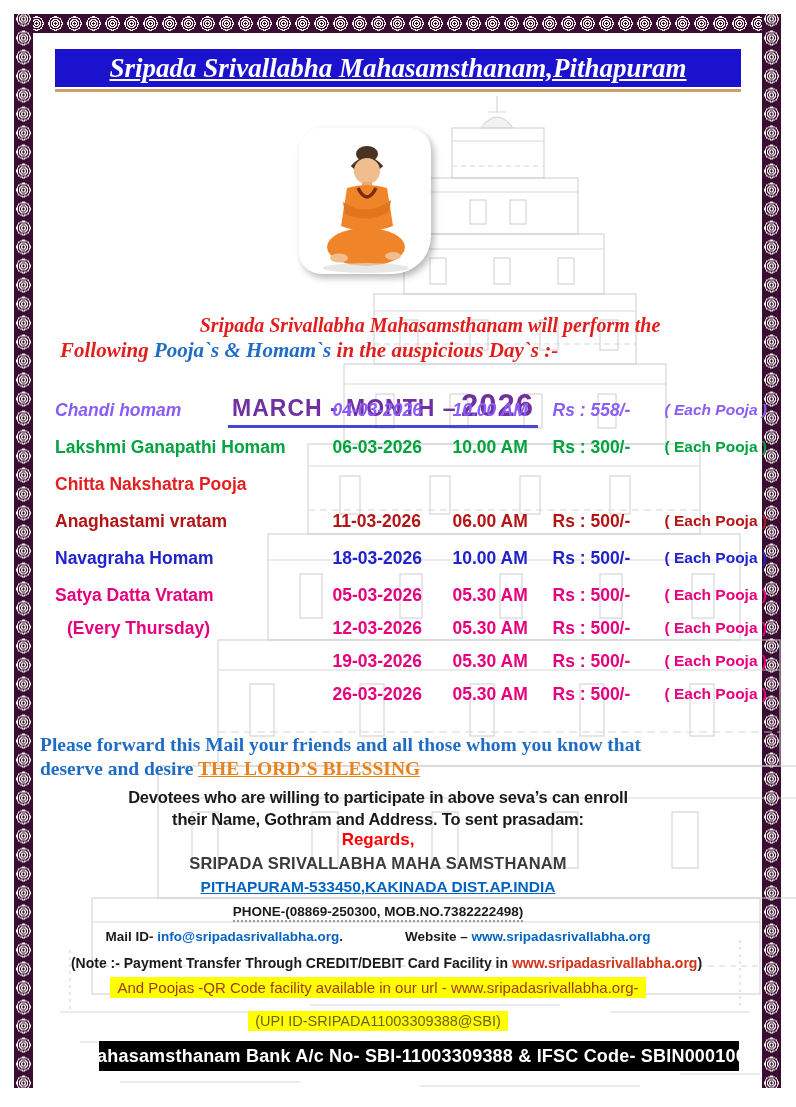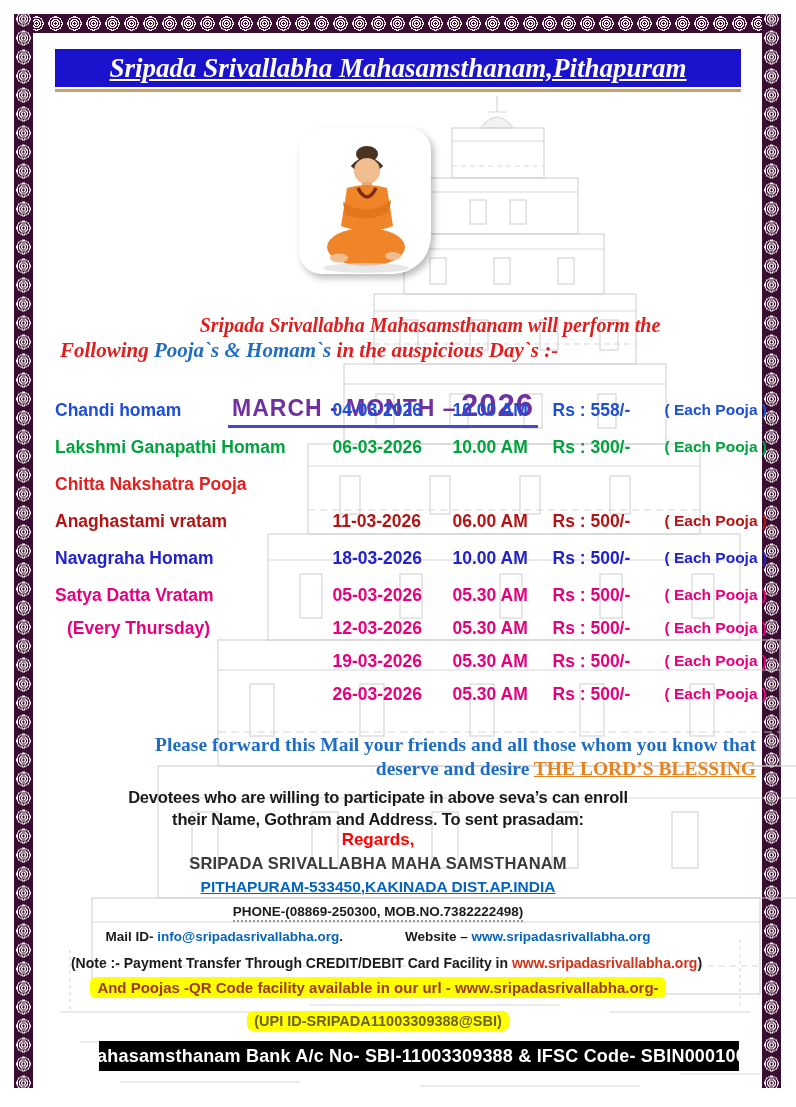--- a/index.html
+++ b/index.html
@@ -66,40 +66,40 @@
   .sentries { flex:1; }
   .sentry { display:grid; grid-template-columns:120px 100px 102px 1fr; margin-bottom:11px; }
   .sentry:last-child { margin-bottom:0; }
   .snote { font-size:15.5px; padding-left:10px; white-space:nowrap; }
   .sgroup.small-note .sentry { margin-bottom:6px; }
   .sgroup.small-note .snote { font-size:13.5px; line-height:17px; padding-top:2px; white-space:normal; }
   .snote-sub { display:block; text-align:center; }
 
   
   .forward {
-    position:absolute; left:40px; right:40px; top:733px; text-align:right;
+    position:absolute; left:40px; right:40px; top:733px; text-align:left;
     font-family:"Liberation Serif", serif; font-weight:bold; font-size:19.5px; line-height:1.25;
   }
   .blessing { text-decoration:underline; }
   .enroll { position:absolute; left:0; right:40px; top:786px; text-align:center;
     font-weight:bold; font-size:16.5px; color:#1a1a1a; line-height:1.35; letter-spacing:-0.2px; }
   .contact { position:absolute; left:0; right:40px; top:830px; text-align:center; color:#1a1a1a; }
   .regards { font-size:17px; font-weight:bold; }
   .org { font-size:16.5px; font-weight:bold; color:#3b3b3b; margin-top:4px; letter-spacing:0.2px; }
   .addr { display:inline-block; font-size:15.5px; font-weight:bold; text-decoration:underline; margin-top:5px; }
   .phone { margin-top:6px; }
   .phone span { font-size:13.5px; font-weight:bold; border-bottom:2px dotted #9a9a9a; padding-bottom:1px; }
   .mailline { margin-top:9px; font-size:13.5px; font-weight:bold; }
   .mail-gap { display:inline-block; width:62px; }
   .noteline { margin-top:11px; font-size:14px; font-weight:bold;padding-left:17px; }
   a.plain { text-decoration:none; cursor:pointer; }
 
   
   .hl-row { position:absolute; left:0; right:40px; text-align:center; }
-  .hl { display:inline-block; padding:2px 7px; font-weight:bold;border-radius:6px; }
+  .hl { display:inline-block; padding:2px 7px; font-weight:normal; }
   #qr-row { top:977px; } #qr-row .hl { font-size:15px; }
   #upi-row { top:1011px; } #upi-row .hl { font-size:14.5px; }
   .bank-banner {
     position:absolute; left:99px; top:1041px; width:640px; height:30px;
     color:#ffffff; font-weight:bold; font-size:18px; letter-spacing:0.2px;
     display:flex; align-items:center; justify-content:center; white-space:nowrap;
   }
 </style>
 </head>
 <body>
@@ -206,21 +206,21 @@
 
   <div class="month-heading" style="color: rgb(112, 48, 160);">
     <span class="wrap">
       <span class="month-label">MARCH  - MONTH –</span>
       <span class="month-year">2026</span>
     </span>
   </div>
 
   <div class="schedule">
 
-    <div class="sgroup" style="color: #1d4ed8;">
+    <div class="sgroup" style="color: #8b5cf6; font-style: italic;">
       <div class="sname">
           <div class="n1">Chandi homam</div>
         </div>
       <div class="sentries">
         <div class="sentry">
           <span>04-03-2026</span>
           <span>10.00 AM</span>
           <span>Rs : 558/-</span>
           <span class="snote">( Each Pooja )</span>
         </div>

